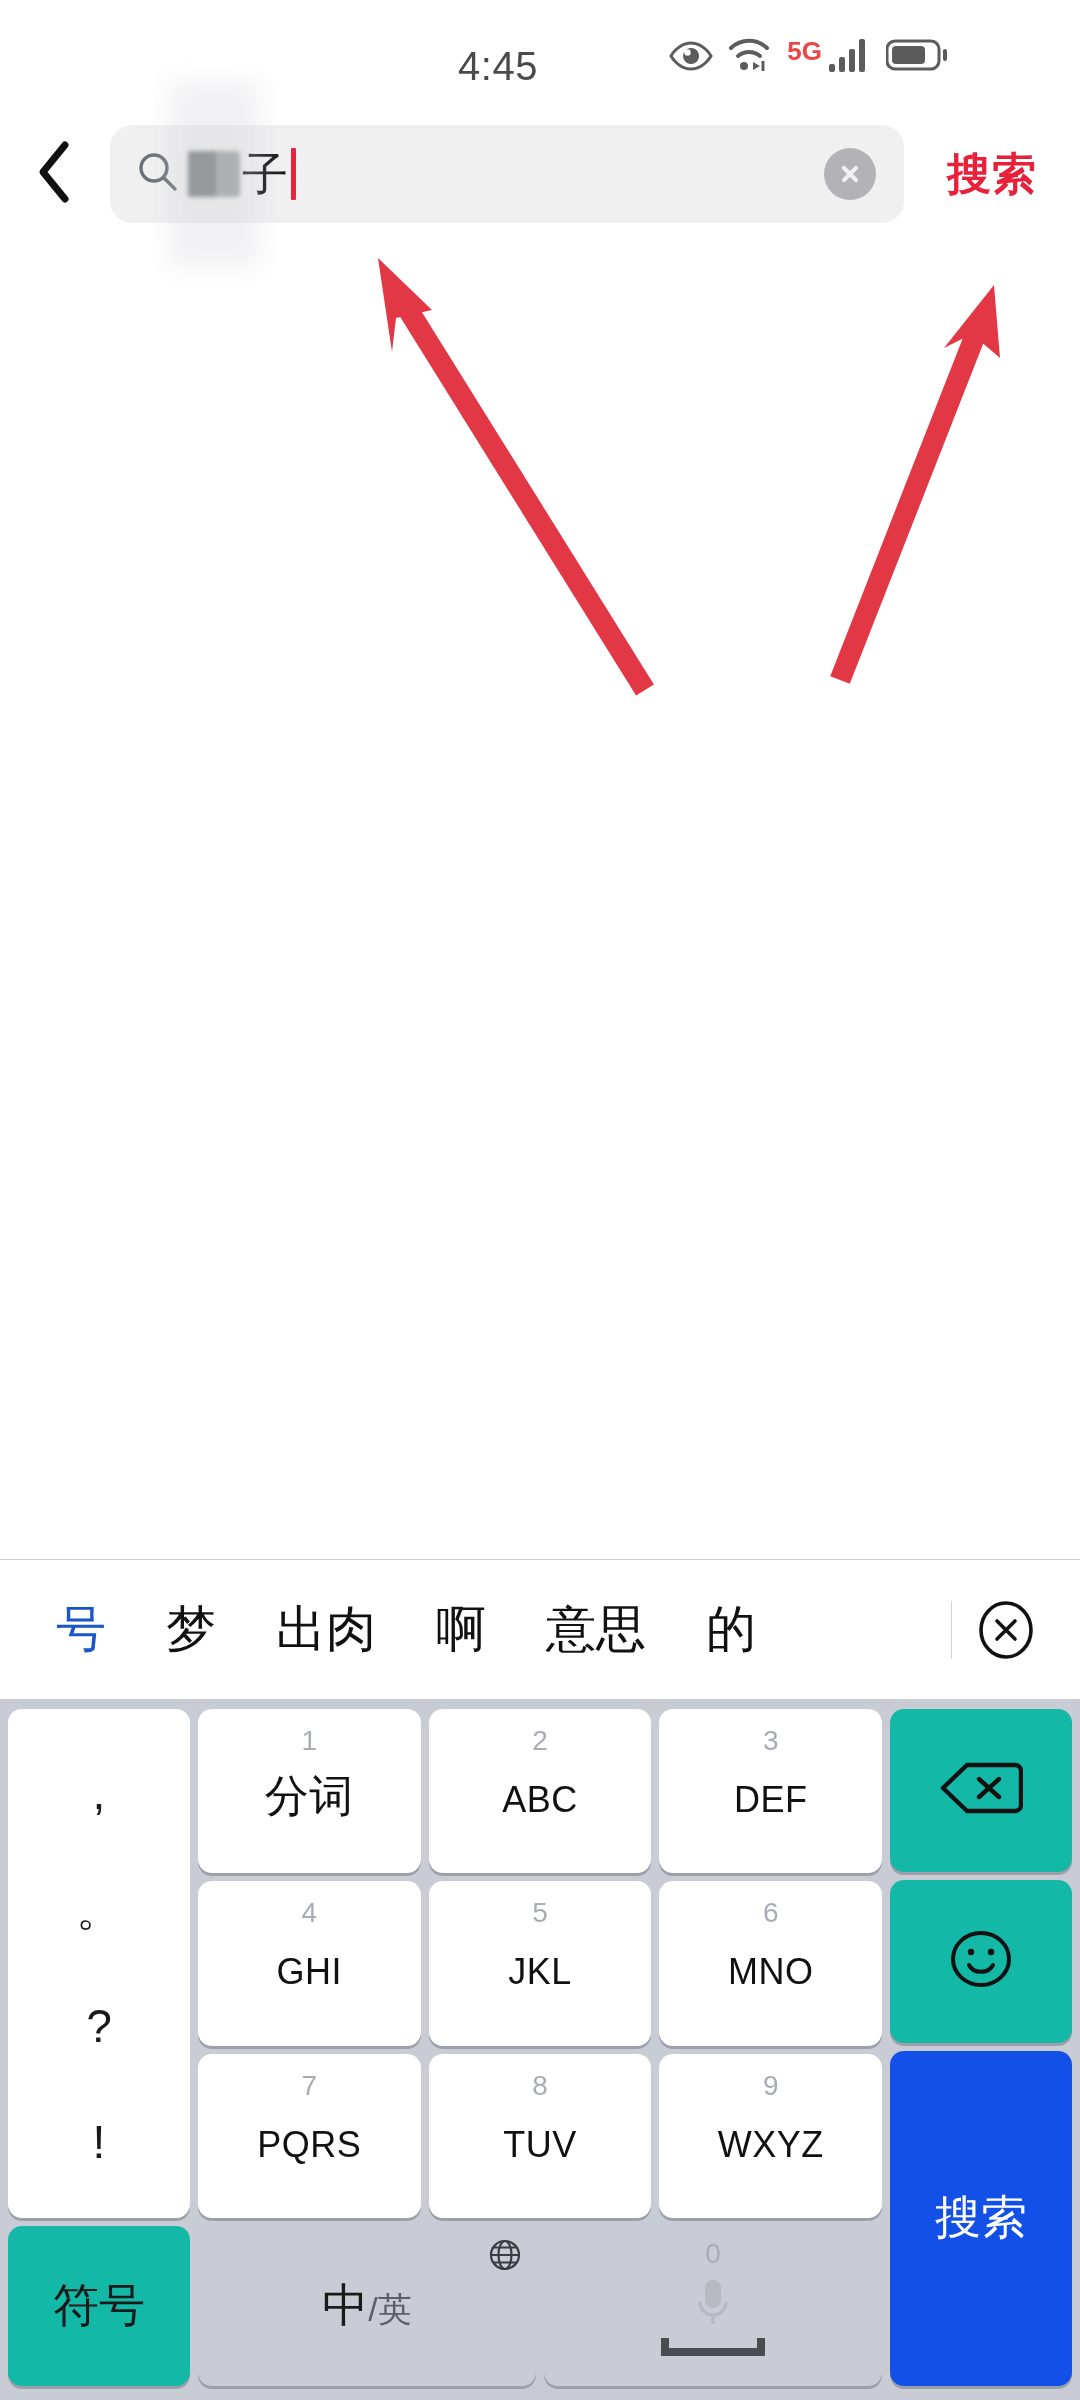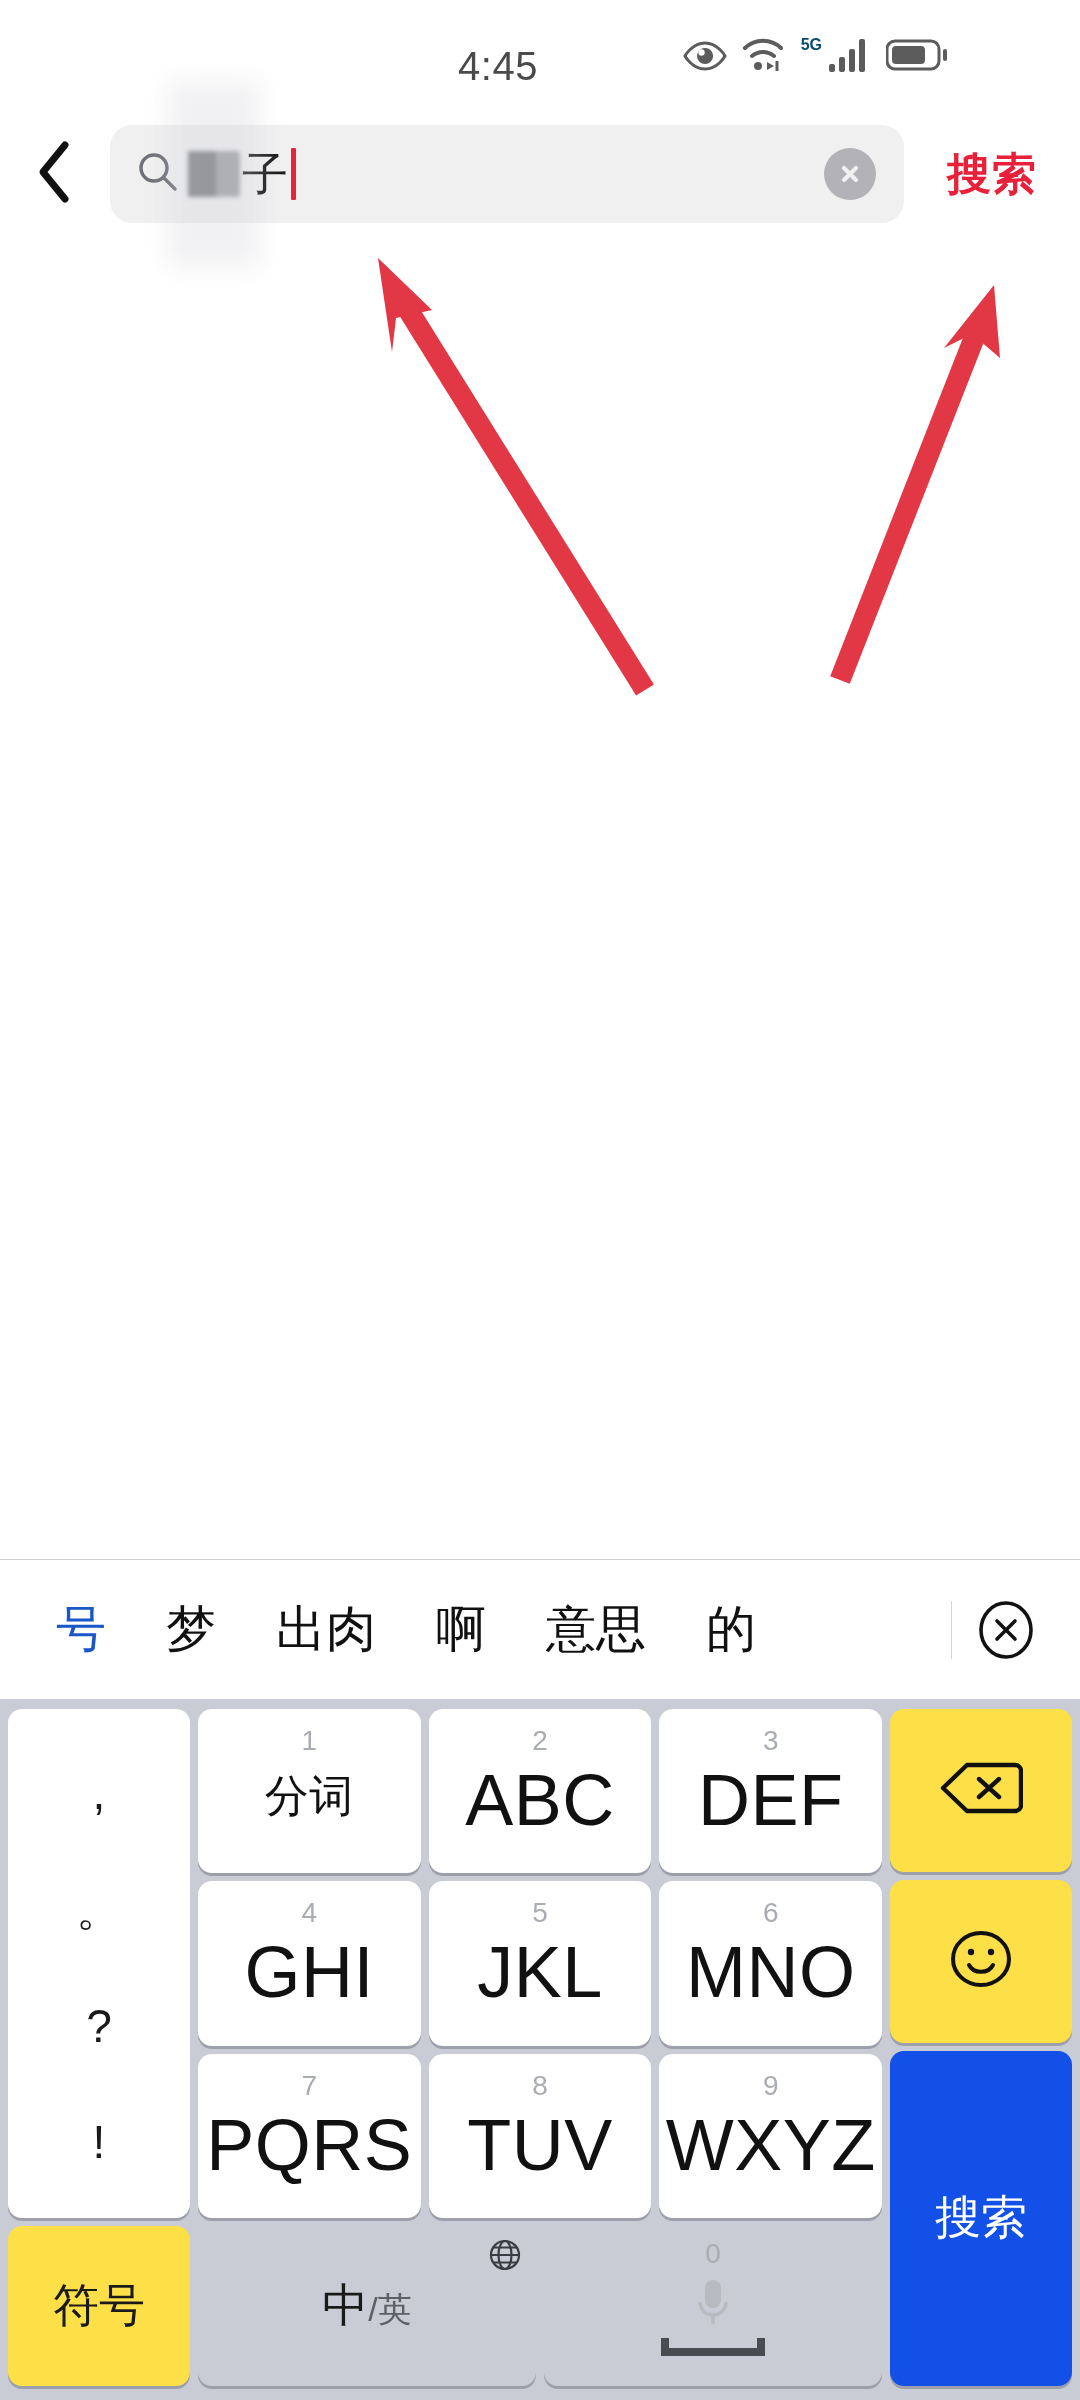--- a/index.html
+++ b/index.html
@@ -21,21 +21,21 @@
   .sb-clock {
     position:absolute; left:0; right:0; top:44px;
     text-align:center; font-size:40px; color:#4a4a4a; letter-spacing:0.5px;
   }
   .sb-right {
     margin-left:auto; display:flex; align-items:flex-end; gap:14px;
     position:relative; z-index:3;
   }
   .sb-icon { display:block; }
   .fiveg {
-    font-size:16px; color:#0c4a6e; font-weight:600;
+    font-size:26px; color:#ef4444; font-weight:600;
     align-self:flex-start; margin-bottom:-4px; margin-right:-8px;
   }
 
   
   .searchbar-row {
     position:absolute; top:120px; left:0; width:1080px; height:108px;
     display:flex; align-items:center;
   }
   .back-btn {
     width:110px; height:108px;
@@ -115,36 +115,36 @@
   .col-punct { flex:0 0 182px; display:flex; flex-direction:column; gap:8px; }
   .col-mid   { flex:1 1 auto; display:flex; flex-direction:column; gap:8px; }
   .col-right { flex:0 0 182px; display:flex; flex-direction:column; gap:8px; }
 
   .key {
     border-radius:14px; display:flex; align-items:center; justify-content:center;
     position:relative; box-shadow:0 3px 0 rgba(120,124,134,0.55);
     user-select:none;
   }
   .key.white { background:#ffffff; }
-  .key.gray  { background:#fde047; }
+  .key.gray  { background:#14b8a6; }
   .key.blue  { background:#1250e8; }
 
   .punct-stack {
     flex:1 1 auto; flex-direction:column; justify-content:space-around;
     padding:26px 0 18px 0;
   }
   .punct-stack span { font-size:46px; color:#1a1a1a; line-height:1; }
 
   .row { display:flex; gap:8px; flex:1 1 0; }
   .numkey { flex:1 1 0; flex-direction:column; }
   .numkey .digit {
     position:absolute; top:16px; left:0; right:0; text-align:center;
     font-size:28px; color:#a9acb3;
   }
-  .numkey .letters { font-size:72px; color:#111; margin-top:18px; letter-spacing:0.5px; }
+  .numkey .letters { font-size:36px; color:#111; margin-top:18px; letter-spacing:0.5px; }
   .numkey .letters.cjk { font-size:44px;margin-top:11px; }
 
   .rk { flex:1 1 0; }
   .rk.search-key { flex:2.06 1 0; }
   .search-key-label { font-size:46px; color:#ffffff; }
 
   .bottom-row { display:flex; gap:8px; flex:1 1 0; }
   .bk { border-radius:14px; display:flex; align-items:center; justify-content:center;
         position:relative; box-shadow:0 3px 0 rgba(120,124,134,0.55); }
   .bk-label { font-size:46px; color:#1a1a1a; }

